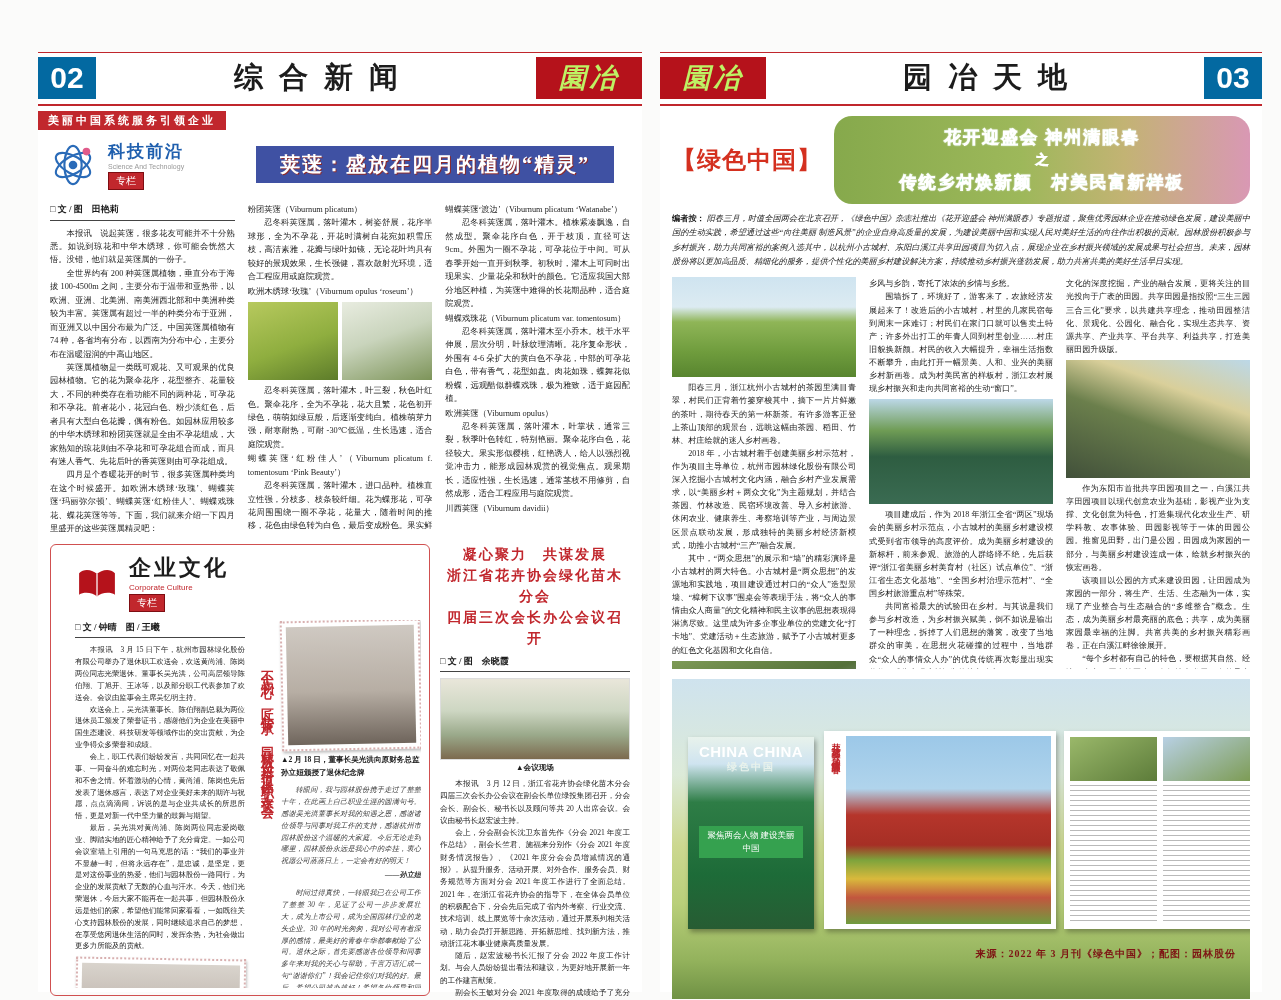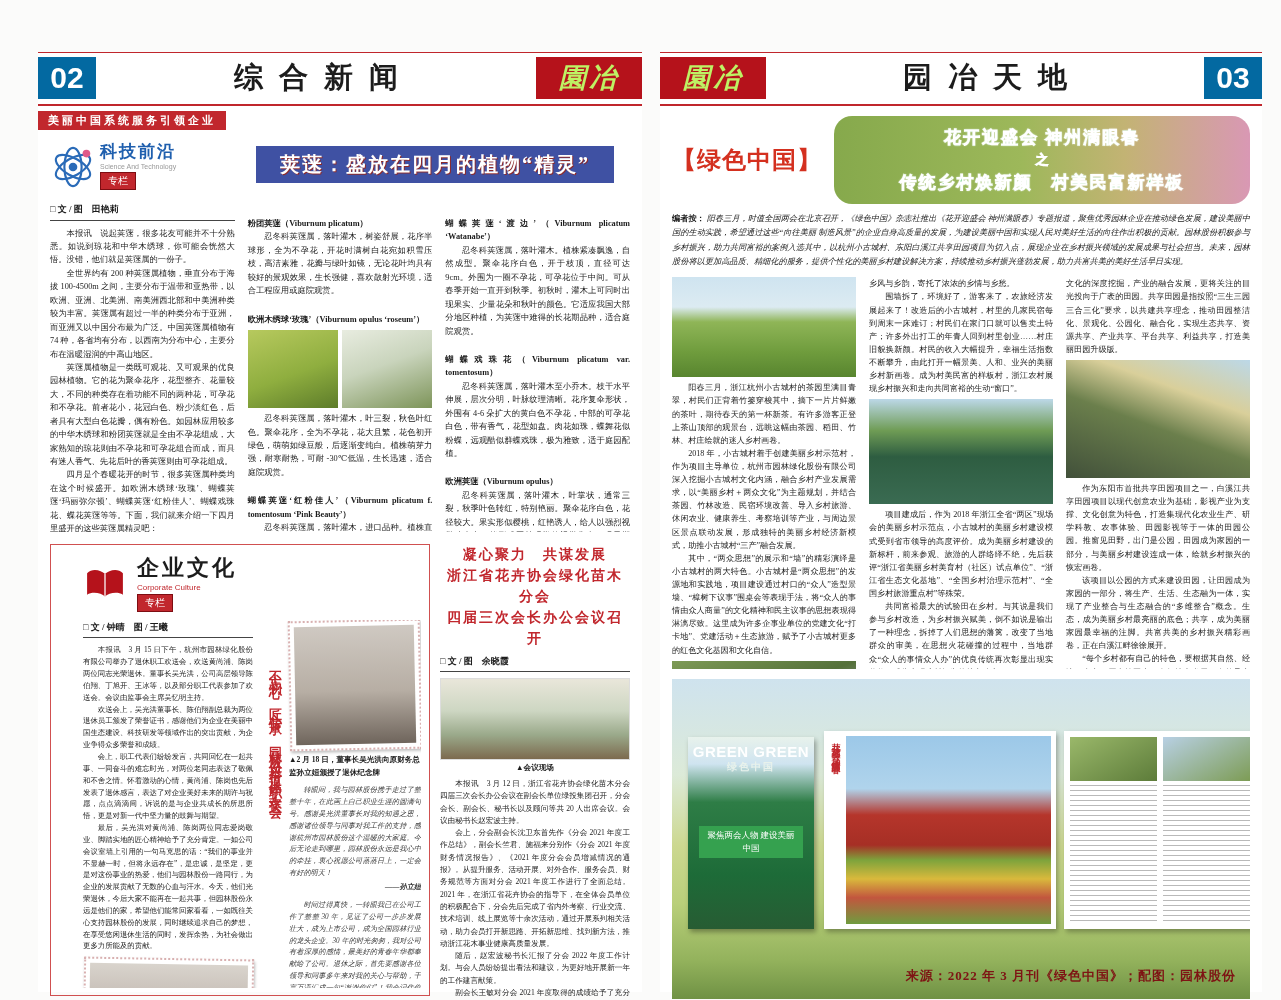--- a/index.html
+++ b/index.html
@@ -10,41 +10,41 @@
 
   
   .hdr{display:flex;align-items:stretch;height:42px;border-top:1px solid #c0262c;border-bottom:2px solid #c0262c;padding:4px 0 5px 0;gap:8px;}
   .pagenum{width:58px;background:#0369a1;color:#fff;font-size:30px;font-weight:bold;display:flex;align-items:center;justify-content:center;font-family:"Liberation Sans",sans-serif;}
   .hdr-title{flex:1;display:flex;align-items:center;justify-content:center;font-size:29px;font-weight:600;letter-spacing:16px;text-indent:16px;}
   .logoBox{width:106px;background:#b5121b;color:#bef264;font-size:27px;font-weight:bold;display:flex;align-items:center;justify-content:center;font-style:italic;letter-spacing:3px;}
   .tagline{display:inline-block;background:#c1272d;color:#fff;font-size:11px;font-weight:bold;letter-spacing:3px;padding:2px 10px;margin-top:5px;}
 
   
   .toprow{display:flex;margin-top:10px;align-items:flex-start;}
-  .tech{width:190px;display:flex;gap:4px;align-items:flex-end;padding-left:12px;box-sizing:border-box;}
+  .tech{width:190px;display:flex;gap:12px;align-items:center;padding-left:12px;box-sizing:border-box;}
   .tech-name{color:#1f5fae;font-size:17px;font-weight:bold;letter-spacing:2px;font-family:"Liberation Sans",sans-serif;}
   .tech-sub{font-size:7px;color:#999;font-family:"Liberation Sans",sans-serif;}
   .tech-tag{background:#c1272d;color:#fff;font-size:10px;padding:1px 7px;display:inline-block;margin-top:2px;border:1px solid #7e0d12;}
   .blue-head{margin:6px auto 0;background:#3f51a3;color:#fff;font-size:20px;font-weight:bold;text-align:center;padding:5px 14px;letter-spacing:2px;text-shadow:1px 1px 0 #8e2a2a;width:330px;}
 
   
   .cols3{display:flex;gap:13px;margin-top:12px;padding:0 12px;height:330px;overflow:hidden;}
   .cols3 .col{flex:1;font-size:8.3px;line-height:1.62;text-align:justify;}
   .col p{margin:0;text-indent:2em;}
   .byline{font-size:9px;font-weight:bold;border-bottom:1px solid #444;padding-bottom:3px;margin-bottom:6px;}
-  .subh{font-weight:bold;text-indent:2em;margin-top:15px;}
+  .subh{font-weight:normal;text-indent:2em;margin-top:1px;}
   .cap{font-size:7.6px;text-align:center;text-indent:0 !important;font-weight:bold;}
   .ph2{display:flex;gap:4px;margin:4px 0;}
   .ph2 div{flex:1;height:78px;}
   .ph-lime{background:linear-gradient(160deg,#b7c95e 0%,#8fae3f 55%,#5d7c2a 100%);}
   .ph-whitefl{background:linear-gradient(160deg,#e8ece0 0%,#c9d4bc 45%,#7d9459 100%);}
 
   
   .botrow{display:flex;gap:10px;margin-top:12px;padding:0 12px;height:452px;}
-  .cult{width:380px;box-sizing:border-box;border:1px solid #d05050;border-radius:0;padding:8px 8px 6px 8px;overflow:hidden;}
+  .cult{width:380px;box-sizing:border-box;border:1px solid #d05050;border-radius:6px;padding:8px 8px 6px 0;overflow:hidden;}
   .cult-hd{display:flex;align-items:center;gap:10px;margin-left:24px;}
   .cult-title{font-size:22px;font-weight:bold;letter-spacing:3px;}
   .cult-sub{color:#c1272d;font-size:8px;font-family:"Liberation Sans",sans-serif;}
   .cult-tag{background:#c1272d;color:#fff;font-size:10px;padding:1px 7px;display:inline-block;margin-top:2px;border:1px solid #7e0d12;}
   .cult-body{display:flex;gap:7px;margin-top:8px;height:368px;overflow:hidden;}
   .cult-left{width:170px;font-size:7.4px;line-height:1.6;text-align:justify;margin-left:24px;}
   .cult-left p{margin:0;text-indent:2em;}
   .vstrip{width:22px;writing-mode:vertical-rl;color:#c1272d;font-weight:bold;font-size:13px;letter-spacing:5px;line-height:1.1;padding-top:40px;box-sizing:border-box;}
   .cult-right{flex:1;font-size:7.2px;line-height:1.65;}
   .pframe{background:#fff;border:2px dotted #d8b0b0;padding:4px;box-shadow:1px 2px 3px rgba(0,0,0,.25);}
@@ -85,21 +85,21 @@
   .cover-cn{color:#e8f2ec;font-size:10px;font-weight:bold;letter-spacing:2px;}
   .cover-band{background:#35a14f;color:#fff;font-size:8.5px;display:inline-block;margin-top:52px;padding:3px 5px;line-height:1.5;width:74%;}
   .spread1{position:absolute;left:152px;top:52px;width:232px;height:198px;background:#fff;box-shadow:2px 3px 5px rgba(0,0,0,.3);padding:5px;box-sizing:border-box;display:flex;gap:4px;}
   .sp1-label{writing-mode:vertical-rl;color:#c1272d;font-size:9px;font-weight:bold;letter-spacing:2px;}
   .sp1-img{flex:1;background:linear-gradient(180deg,#9cc8e8 0%,#b0d4ec 28%,#b5352b 42%,#a62f25 58%,#7da33c 66%,#d9b93c 76%,#c2563e 86%,#6f9c3f 100%);}
   .spread2{position:absolute;left:392px;top:52px;width:192px;height:198px;background:#fff;box-shadow:2px 3px 5px rgba(0,0,0,.3);padding:6px;box-sizing:border-box;display:flex;gap:6px;}
   .sp2-col{flex:1;display:flex;flex-direction:column;gap:4px;}
   .sp2-text{flex:1;background:repeating-linear-gradient(180deg,#b9b9b9 0 1px,transparent 1px 5px);}
   .sp2-img1{height:44px;background:linear-gradient(150deg,#9ab86a,#5d7c3a);}
   .sp2-img2{height:44px;background:linear-gradient(150deg,#b8d0e4,#7d9c55);}
-  .source{position:absolute;right:14px;bottom:14px;color:#7e1414;font-size:13px;font-weight:bold;letter-spacing:1px;}
+  .source{position:absolute;right:14px;bottom:38px;color:#7e1414;font-size:10px;font-weight:bold;letter-spacing:1px;}
 </style>
 </head>
 <body>
 
 <div class="sheet" id="pageL">
   <div class="hdr">
     <div class="pagenum">02</div>
     <div class="hdr-title">综合新闻</div>
     <div class="logoBox">園冶</div>
   </div>
@@ -265,21 +265,21 @@
       <div class="ph ph-greenway"></div>
       <p>作为东阳市首批共享田园项目之一，白溪江共享田园项目以现代创意农业为基础，影视产业为支撑、文化创意为特色，打造集现代化农业生产、研学科教、农事体验、田园影视等于一体的田园公园。推窗见田野，出门是公园，田园成为家园的一部分，与美丽乡村建设连成一体，绘就乡村振兴的恢宏画卷。</p>
       <p>该项目以公园的方式来建设田园，让田园成为家园的一部分，将生产、生活、生态融为一体，实现了产业整合与生态融合的“多维整合”概念。生态，成为美丽乡村最亮丽的底色；共享，成为美丽家园最幸福的注脚。共富共美的乡村振兴精彩画卷，正在白溪江畔徐徐展开。</p>
       <p>“每个乡村都有自己的特色，要根据其自然、经济、人文、历史等因素，在保护中发展，在传承中创新，打造更多特色鲜明、独具魅力的乡村。”杭州市园林绿化股份有限公司负责人说，深耕生态建设 30 余载，拥有丰富美丽乡村建设经验，形成自己独特的核心技术、人才与资源优势的园林股份，将以更加高品质、精细化的服务，提供个性化的美丽乡村建设解决方案，持续推动乡村振兴蓬勃发展，助力共富共美的美好生活早日实现。</p>
 
     </div>
   </div>
 
   <div class="collage">
     <div class="cover">
-      <div class="cover-en">GREEN GREEN</div>
+      <div class="cover-en">CHINA CHINA</div>
       <div class="cover-cn">绿色中国</div>
       <span class="cover-band">聚焦两会人物 建设美丽中国</span>
     </div>
     <div class="spread1">
       <div class="sp1-label">花开迎盛会 神州满眼春</div>
       <div class="sp1-img"></div>
     </div>
     <div class="spread2">
       <div class="sp2-col">
         <div class="sp2-img1"></div>

